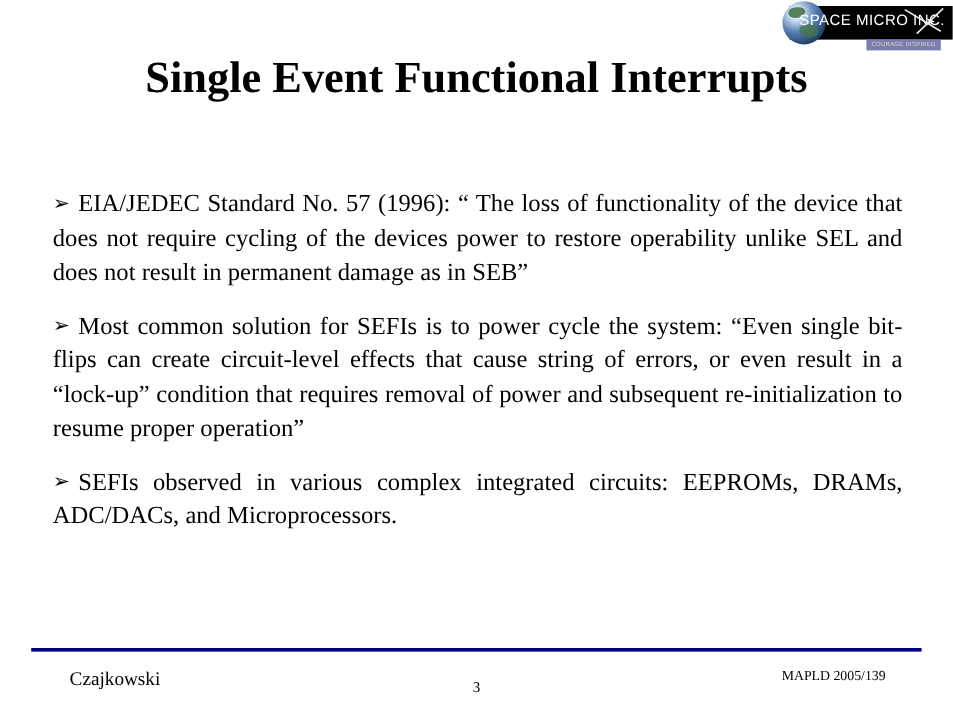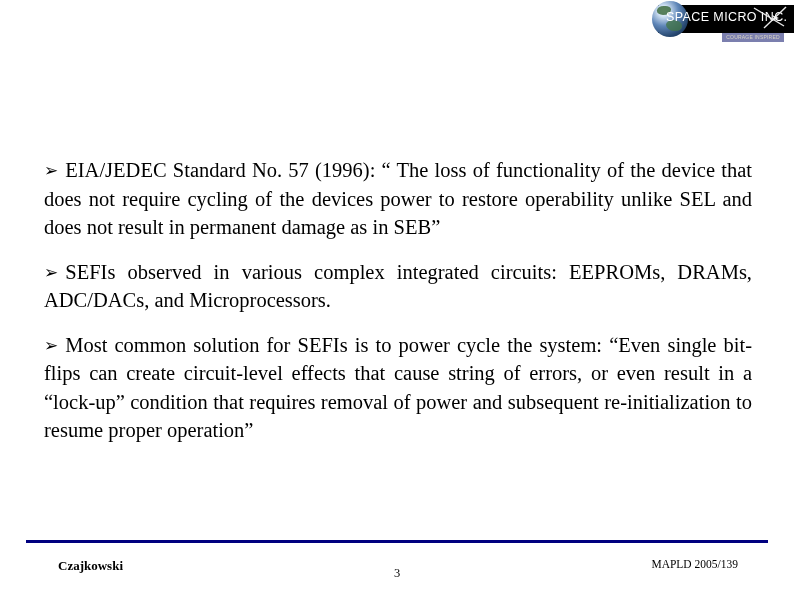--- a/index.html
+++ b/index.html
@@ -155,23 +155,22 @@
     top: 556px;
     left: 26px;
     width: 742px;
     height: 30px;
     font-family: "Liberation Serif", "DejaVu Serif", serif;
   }
   .footer-left {
     position: absolute;
     left: 32px;
     top: 2px;
-    font-size: 13px;
-    color: #000000;
-    font-weight: bold;
+    font-size: 16px;
+    color: #000000;
   }
   .footer-center {
     position: absolute;
     left: 0;
     top: 10px;
     width: 742px;
     text-align: center;
     font-size: 12.5px;
     color: #000000;
   }
@@ -196,30 +195,31 @@
     <svg class="logo-craft" viewBox="0 0 42 30">
       <g stroke="#e8e8e8" stroke-width="1.4" fill="none">
         <line x1="4" y1="4" x2="34" y2="22"></line>
         <line x1="36" y1="3" x2="14" y2="24"></line>
       </g>
       <polygon points="22,11 29,14 22,17 24,14" fill="#f2f2f2"></polygon>
     </svg>
     <div class="logo-tagline">COURAGE INSPIRED</div>
   </div>
 
+  <div class="title">Single Event Functional Interrupts</div>
 
   <div class="body-block">
     <p class="para">
       <span class="bullet-glyph">➢</span><span>EIA/JEDEC Standard No. 57 (1996): “ The loss of functionality of the device that does not require cycling of the devices power to restore operability unlike SEL and  does not result in permanent damage as in SEB”</span>
     </p>
     <p class="para">
-      <span class="bullet-glyph">➢</span><span>SEFIs observed in various complex integrated circuits: EEPROMs, DRAMs, ADC/DACs, and Microprocessors.</span>
+      <span class="bullet-glyph">➢</span><span>Most common solution for SEFIs is to power cycle the system: “Even single bit-flips can create circuit-level effects that cause string of errors, or even result in a “lock-up” condition that requires removal of power and subsequent re-initialization to resume proper operation”</span>
     </p>
     <p class="para">
-      <span class="bullet-glyph">➢</span><span>Most common solution for SEFIs is to power cycle the system: “Even single bit-flips can create circuit-level effects that cause string of errors, or even result in a “lock-up” condition that requires removal of power and subsequent re-initialization to resume proper operation”</span>
+      <span class="bullet-glyph">➢</span><span>SEFIs observed in various complex integrated circuits: EEPROMs, DRAMs, ADC/DACs, and Microprocessors.</span>
     </p>
   </div>
 
   <div class="footer-rule"></div>
   <div class="footer">
     <div class="footer-left">Czajkowski</div>
     <div class="footer-center">3</div>
     <div class="footer-right">MAPLD 2005/139</div>
   </div>
 

